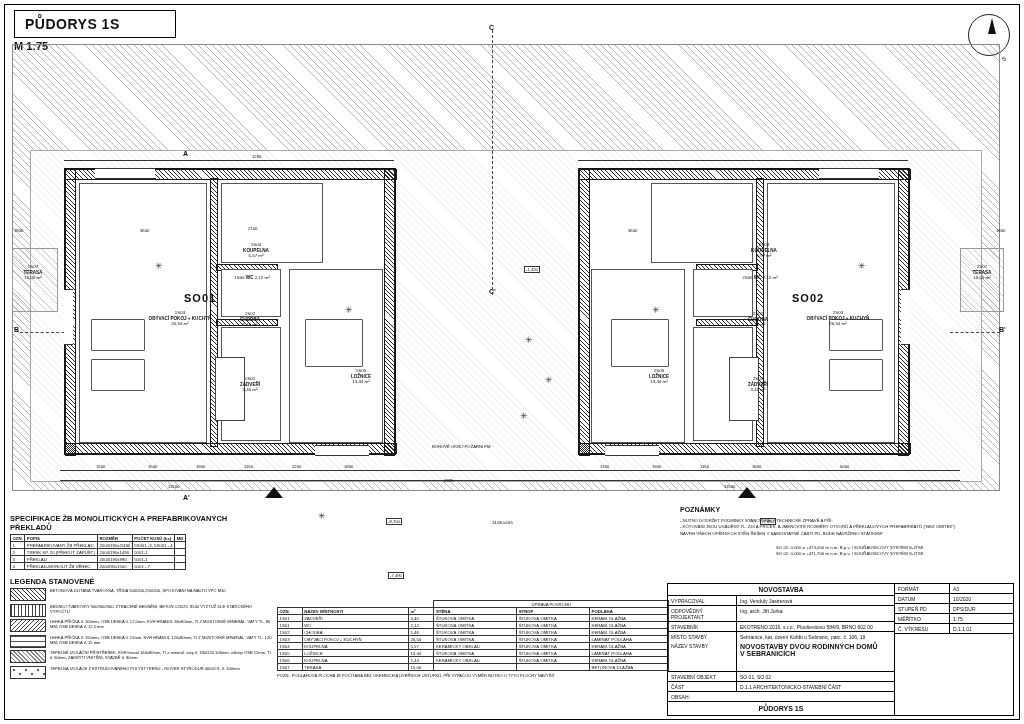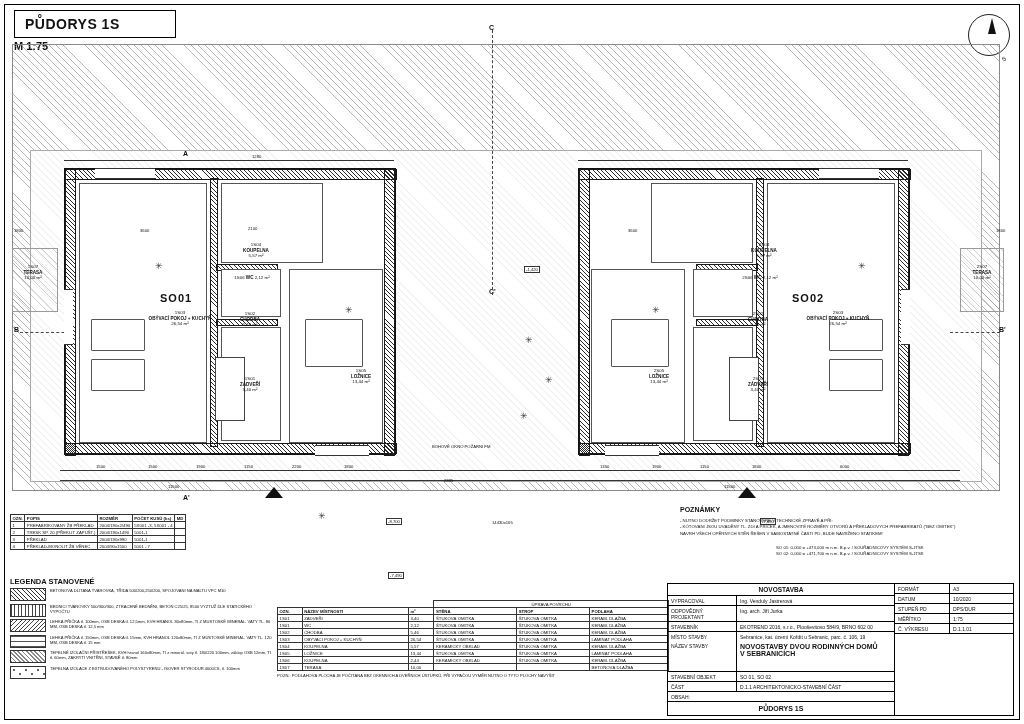--- a/index.html
+++ b/index.html
@@ -107,21 +107,21 @@
     <div class="room" style="left:156px;top:158px;width:58px;height:112px;"></div>
     <div class="room" style="left:224px;top:100px;width:92px;height:172px;"></div>
     <div class="sofa" style="left:26px;top:150px;width:52px;height:30px;"></div>
     <div class="sofa" style="left:26px;top:190px;width:52px;height:30px;"></div>
     <div class="sofa" style="left:240px;top:150px;width:56px;height:46px;"></div>
     <div class="stair" style="left:150px;top:188px;width:28px;height:62px;"></div>
     <div class="win" style="left:30px;top:-1px;width:60px;height:9px;"></div>
     <div class="win" style="left:-1px;top:120px;width:9px;height:54px;"></div>
     <div class="win" style="left:250px;top:276px;width:54px;height:9px;"></div>
   </div>
-  <div class="big-lbl" style="left:160px;top:292px;">SO01</div>
+  <div class="big-lbl" style="left:184px;top:292px;">SO01</div>
 
   <div class="rlabel" style="left:120px;top:310px;width:120px;">
     <span>1S03</span><br><b>OBÝVACÍ POKOJ + KUCHYŇ</b><br><span>26,54 m²</span>
   </div>
   <div class="rlabel" style="left:228px;top:242px;width:56px;">
     <span>1S04</span><br><b>KOUPELNA</b><br><span>5,57 m²</span>
   </div>
   <div class="rlabel" style="left:224px;top:275px;width:56px;">
     <span>1S06</span> <b>WC</b> <span>2,12 m²</span>
   </div>
@@ -224,20 +224,21 @@
   <div class="dimtxt" style="left:700px;top:464px;">1150</div>
   <div class="dimtxt" style="left:752px;top:464px;">1800</div>
   <div class="dimtxt" style="left:840px;top:464px;">6000</div>
   <div class="dimtxt" style="left:444px;top:478px;">2385</div>
   <div class="dimtxt" style="left:724px;top:484px;">11500</div>
   <div class="dimtxt" style="left:168px;top:484px;">11500</div>
   <div class="dimtxt" style="left:432px;top:444px;">BOHOVÉ OKNO POŽÁRNÍ FM</div>
   <div class="dimtxt" style="left:492px;top:520px;">14430x165</div>
 
   <div class="abs" style="left:10px;top:514px;width:256px;">
+    <div class="tbl-title">SPECIFIKACE ŽB MONOLITICKÝCH A PREFABRIKOVANÝCH PŘEKLADŮ</div>
     <table>
       <thead>
           <tr id="spec-head">
             <td style="font-weight: bold;">OZN.</td>
             <td style="font-weight: bold;">POPIS</td>
             <td style="font-weight: bold;">ROZMĚR</td>
             <td style="font-weight: bold;">POČET KUSŮ (ks)</td>
             <td style="font-weight: bold;">MD</td>
           </tr>
         </thead>

